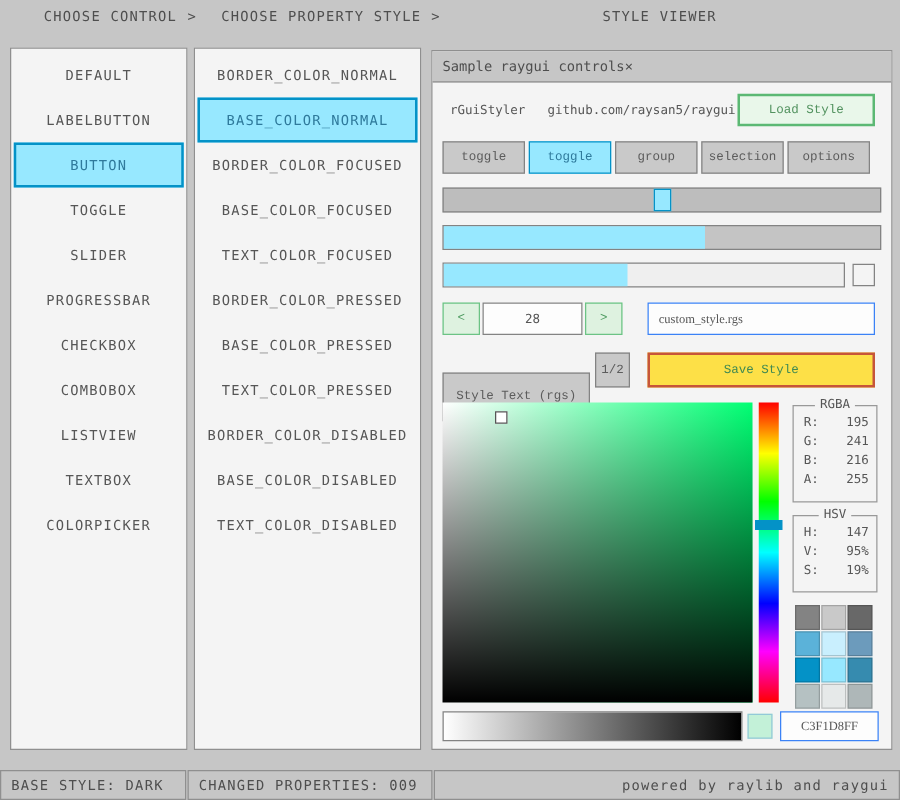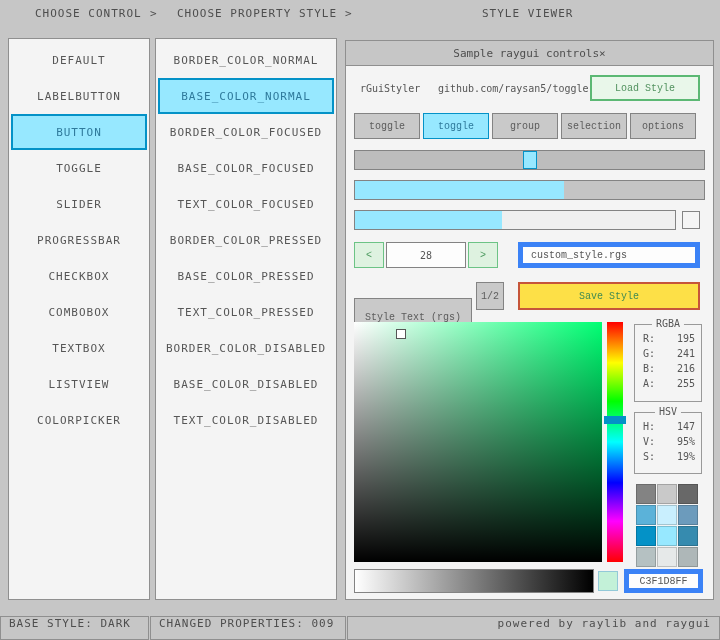--- a/index.html
+++ b/index.html
@@ -17,28 +17,28 @@
   #panel-props{left:155px;width:180px;height:560px}
   .list{padding-top:3px;letter-spacing:1px}
   .list-item{height:32px;display:flex;align-items:center;justify-content:center;
              border:2px solid transparent;margin:0 2px;cursor:pointer;white-space:nowrap}
   .list-item.selected{background:#97e8ff;border-color:#0492c7;color:#2f7a9c}
 
   
   #style-viewer{position:absolute;left:345px;top:40px;width:367px;height:558px;
                 background:#f4f4f4;border:1px solid #8f8f8f}
   .titlebar{height:24px;background:#c6c6c6;border-bottom:1px solid #8f8f8f;display:flex;
-            align-items:center;justify-content:center;padding:0 8px;color:#4e4e4e}
+            align-items:center;justify-content:flex-start;padding:0 8px;color:#4e4e4e}
   .win-close{cursor:pointer}
   .win-body{position:relative;width:100%;height:533px;font-size:10px;letter-spacing:0}
 
   button{font-family:Liberation Mono, monospace;font-size:inherit;letter-spacing:inherit}
   .btn{display:flex;align-items:center;justify-content:center;background:#c9c9c9;
        border:1px solid #838383;color:#5c5c5c;cursor:pointer;padding:0}
-  .text-box{background:#fdfdfd;border:5px solid #3b82f6;color:#565656;font-family:Liberation Mono, monospace;
+  .text-box{background:#fdfdfd;border:1px solid #3b82f6;color:#565656;font-family:Liberation Serif, serif;
             font-size:10px;padding:0 8px;box-sizing:border-box}
 
   .app-name{position:absolute;left:14px;top:17px}
   .repo-link{position:absolute;left:92px;top:17px;cursor:pointer}
   .btn-load{position:absolute;left:244px;top:9px;width:110px;height:26px;
             background:#e9f7ea;border:2px solid #5cb874;color:#52925f}
 
   .toggle-row{position:absolute;left:8px;top:47px;display:flex;gap:3px}
   .toggle-btn{width:66px;height:26px}
   .toggle-btn.active{background:#97e8ff;border-color:#0492c7;color:#2f7a9c}
@@ -81,21 +81,21 @@
             grid-template-columns:repeat(3,20px);grid-auto-rows:20px;gap:1px}
   .swatch{border:1px solid rgba(0,0,0,.18);box-sizing:border-box;cursor:pointer}
 
   .alpha-bar{position:absolute;left:8px;top:503px;width:238px;height:22px;border:1px solid #838383;
              background:linear-gradient(to right,#fff,#000);cursor:pointer}
   .color-preview{position:absolute;left:252px;top:505px;width:18px;height:18px;border:1px solid #93c9d8}
   #hex-input{position:absolute;left:278px;top:503px;width:79px;height:24px;text-align:center;padding:0 2px}
 
   
   .status{position:absolute;top:616px;height:24px;background:#c6c6c6;border:1px solid #8f8f8f;
-          display:flex;letter-spacing:1px;color:#4e4e4e;padding:0 8px;box-sizing:border-box}
+          display:flex;align-items:center;letter-spacing:1px;color:#4e4e4e;padding:0 8px;box-sizing:border-box}
   #status-left{left:0;width:149px}
   #status-mid{left:150px;width:196px}
   #status-right{left:347px;width:373px;justify-content:flex-end}
 </style>
 </head>
 <body>
 
 <div class="header">
   <span class="crumb1">CHOOSE CONTROL</span>
   <span class="hsep1">&gt;</span>
@@ -107,22 +107,22 @@
 <div class="panel" id="panel-controls">
   <div class="list">
     <div class="list-item">DEFAULT</div>
     <div class="list-item">LABELBUTTON</div>
     <div class="list-item selected">BUTTON</div>
     <div class="list-item">TOGGLE</div>
     <div class="list-item">SLIDER</div>
     <div class="list-item">PROGRESSBAR</div>
     <div class="list-item">CHECKBOX</div>
     <div class="list-item">COMBOBOX</div>
+    <div class="list-item">LISTVIEW</div>
     <div class="list-item">TEXTBOX</div>
-    <div class="list-item">LISTVIEW</div>
     <div class="list-item">COLORPICKER</div>
   </div>
 </div>
 
 <div class="panel" id="panel-props">
   <div class="list">
     <div class="list-item">BORDER_COLOR_NORMAL</div>
     <div class="list-item selected">BASE_COLOR_NORMAL</div>
     <div class="list-item">BORDER_COLOR_FOCUSED</div>
     <div class="list-item">BASE_COLOR_FOCUSED</div>
@@ -137,21 +137,21 @@
 </div>
 
 <div id="style-viewer">
   <div class="titlebar">
     <span>Sample raygui controls</span>
     <span class="win-close">×</span>
   </div>
   <div class="win-body">
 
     <span class="app-name">rGuiStyler</span>
-    <span class="repo-link">github.com/raysan5/toggle</span>
+    <span class="repo-link">github.com/raysan5/raygui</span>
     <button class="btn btn-load">Load Style</button>
 
     <div class="toggle-row">
       <button class="btn toggle-btn">toggle</button>
       <button class="btn toggle-btn active">toggle</button>
       <button class="btn toggle-btn">group</button>
       <button class="btn toggle-btn">selection</button>
       <button class="btn toggle-btn">options</button>
     </div>
 

